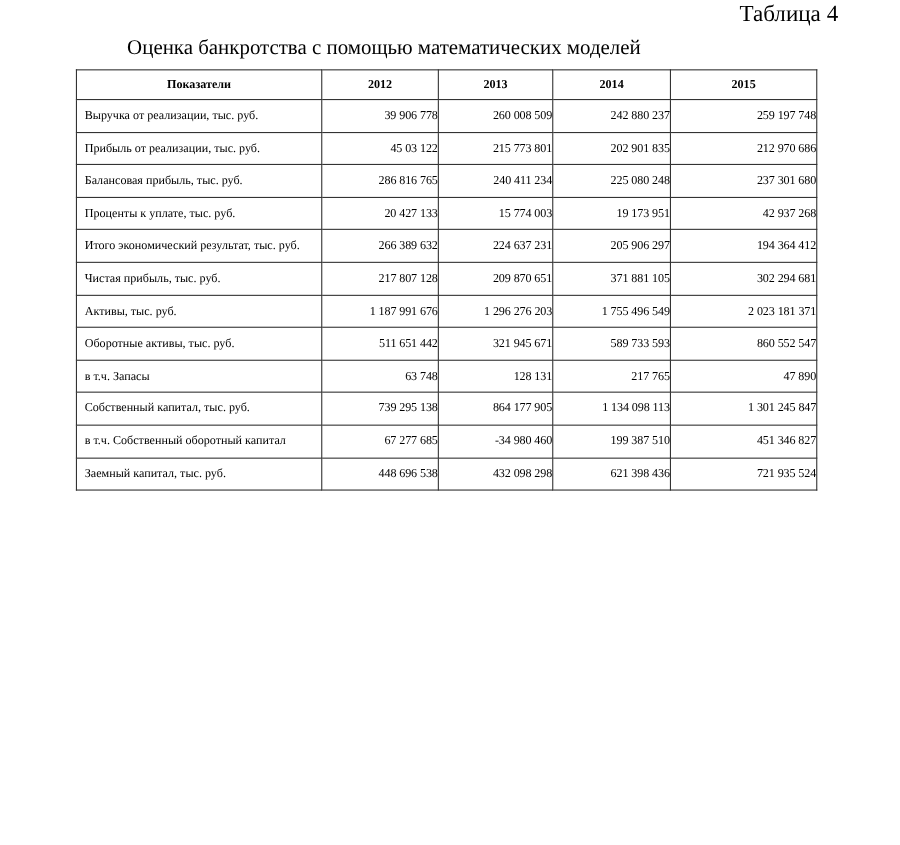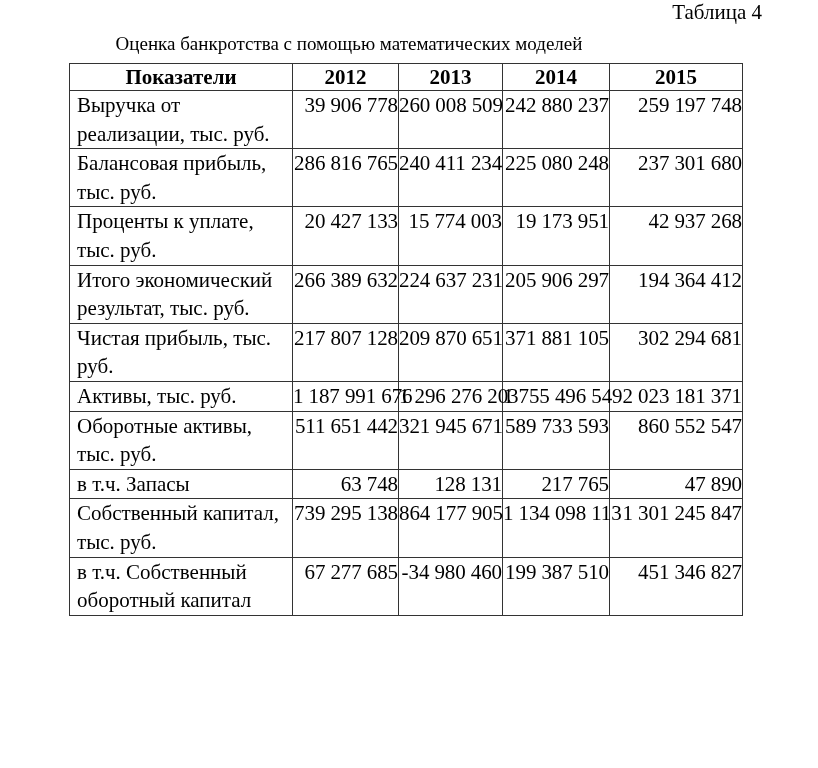--- a/index.html
+++ b/index.html
@@ -13,21 +13,21 @@
     font-size: 21px; line-height: 24px;
   }
   .table-title {
     position: absolute; left: 0; width: 698px; top: 32px;
     text-align: center; font-size: 19px; line-height: 24px;
   }
   table {
     position: absolute; left: 69px; top: 63px;
     width: 673px;
     border-collapse: collapse;
-    font-size: 21px;
+    font-size: 11px;
     table-layout: fixed;
   }
   col.c0 { width: 223px; }
   col.c1 { width: 106px; }
   col.c2 { width: 104px; }
   col.c3 { width: 107px; }
   col.c4 { width: 133px; }
   th, td {
     border: 1px solid #333;
     vertical-align: top;
@@ -65,20 +65,27 @@
       <th>2015</th>
     </tr>
   </thead>
   <tbody id="tbody">
       <tr>
         <td class="label">Выручка от реализации, тыс. руб.</td>
         <td class="num">39 906 778</td>
         <td class="num">260 008 509</td>
         <td class="num">242 880 237</td>
         <td class="num">259 197 748</td>
+      </tr>
+      <tr>
+        <td class="label">Прибыль от реализации, тыс. руб.</td>
+        <td class="num">45 03 122</td>
+        <td class="num">215 773 801</td>
+        <td class="num">202 901 835</td>
+        <td class="num">212 970 686</td>
       </tr>
       <tr>
         <td class="label">Балансовая прибыль, тыс. руб.</td>
         <td class="num">286 816 765</td>
         <td class="num">240 411 234</td>
         <td class="num">225 080 248</td>
         <td class="num">237 301 680</td>
       </tr>
       <tr>
         <td class="label">Проценты к уплате, тыс. руб.</td>
@@ -129,14 +136,21 @@
         <td class="num">1 134 098 113</td>
         <td class="num">1 301 245 847</td>
       </tr>
       <tr>
         <td class="label">в т.ч. Собственный оборотный капитал</td>
         <td class="num">67 277 685</td>
         <td class="num">-34 980 460</td>
         <td class="num">199 387 510</td>
         <td class="num">451 346 827</td>
       </tr>
+      <tr>
+        <td class="label">Заемный капитал, тыс. руб.</td>
+        <td class="num">448 696 538</td>
+        <td class="num">432 098 298</td>
+        <td class="num">621 398 436</td>
+        <td class="num">721 935 524</td>
+      </tr>
     </tbody>
 </table>
 
 </body></html>

